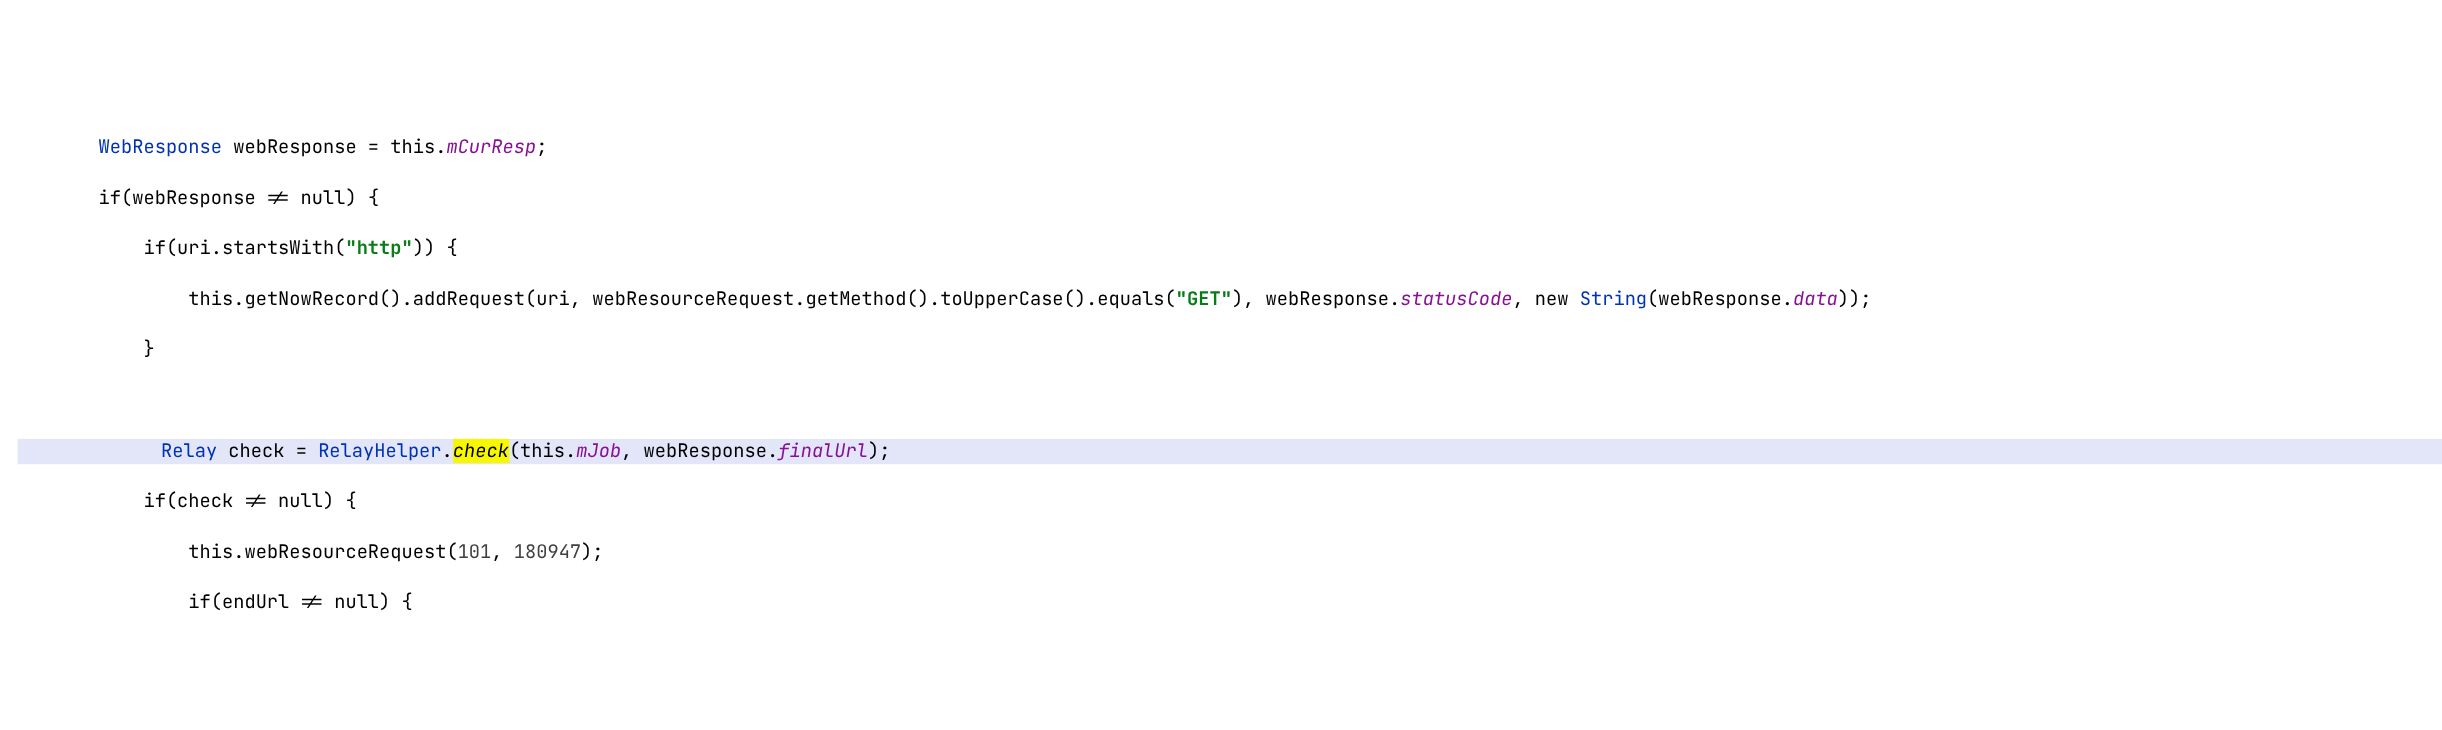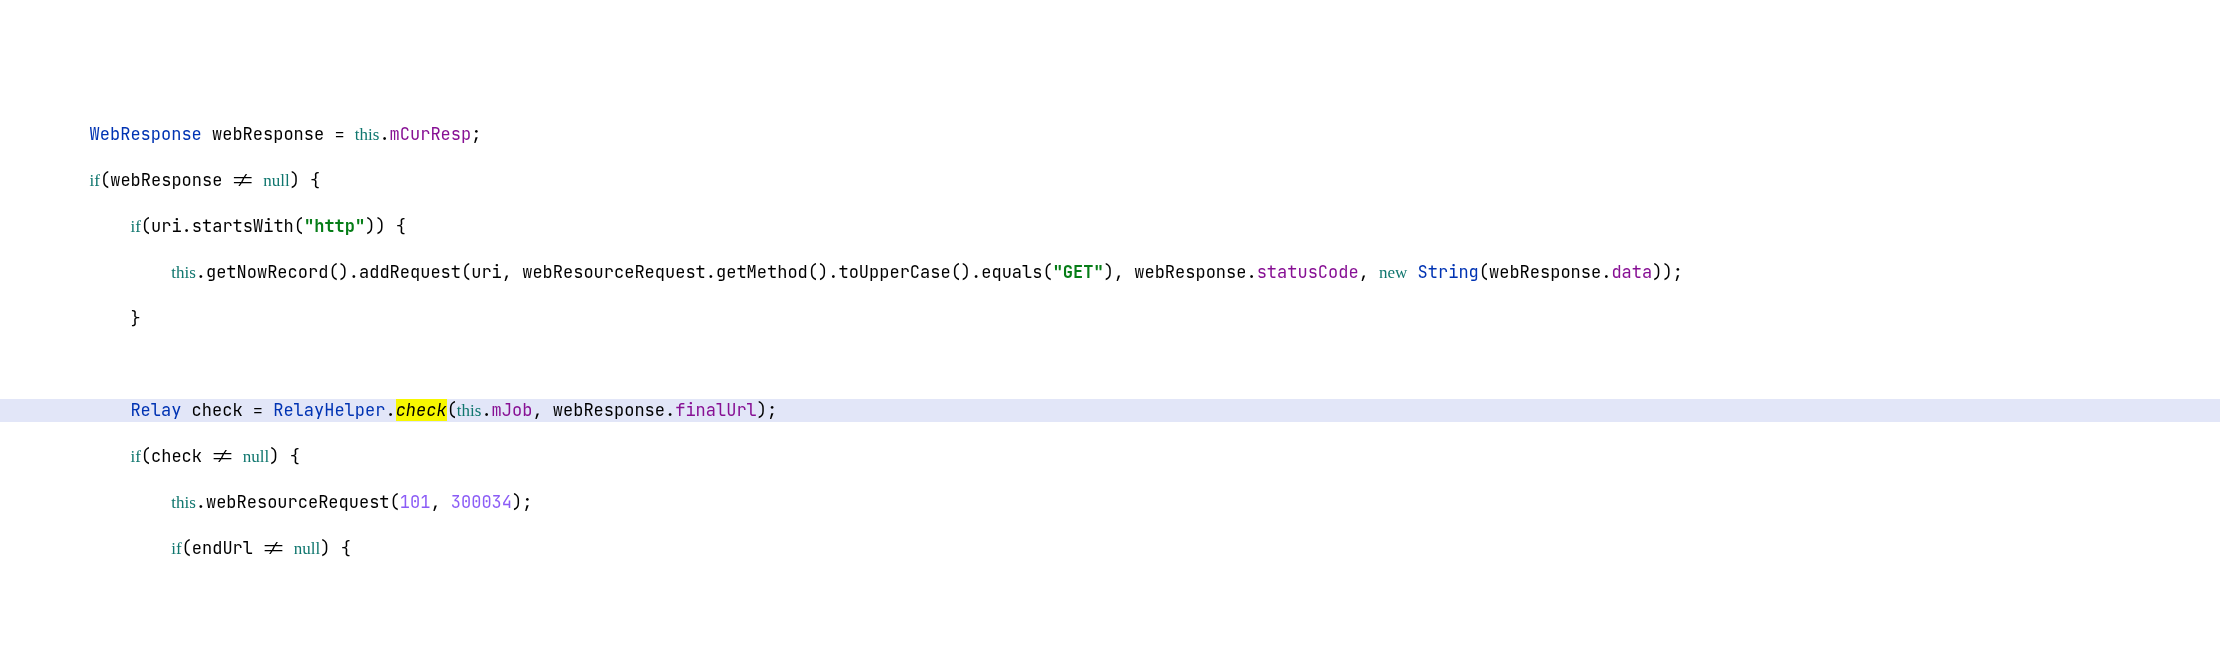--- a/index.html
+++ b/index.html
@@ -14,44 +14,45 @@
   }
   .code-area {
     display: block;
   }
   .line {
     display: block;
     padding-left: 8px;
   }
   .line.highlighted {
     background: #e2e6f8;
+    margin-left: 16px;
   }
   .tok-type { color: #0033b3; }       
-  .tok-keyword { color: #0f766e; font-weight: normal; font-family: Liberation Serif, serif; }
-  .tok-field { color: #871094; }
+  .tok-keyword { color: #000000; font-weight: normal; }
+  .tok-field { color: #871094; font-style: italic; }
   .tok-string { color: #067d17; font-weight: bold; }
-  .tok-number { color: #8b5cf6; }
+  .tok-number { color: #404040; }
   .cursor-mark { background: #f7f700; }
   .tok-static-call { font-style: italic; }
 </style>
 </head>
 <body>
 
 
 
 <div class="code-area">
 <span class="line">        <span class="tok-type">WebResponse</span> <span>webResponse</span> = <span class="tok-keyword">this</span>.<span class="tok-field">mCurResp</span>;</span>
 <span class="line">        <span class="tok-keyword">if</span>(<span>webResponse</span> != <span class="tok-keyword">null</span>) {</span>
 <span class="line">            <span class="tok-keyword">if</span>(<span>uri</span>.<span>startsWith</span>(<span class="tok-string">"http"</span>)) {</span>
 <span class="line">                <span class="tok-keyword">this</span>.<span>getNowRecord</span>().<span>addRequest</span>(<span>uri</span>, <span>webResourceRequest</span>.<span>getMethod</span>().<span>toUpperCase</span>().<span>equals</span>(<span class="tok-string">"GET"</span>), <span>webResponse</span>.<span class="tok-field">statusCode</span>, <span class="tok-keyword">new</span> <span class="tok-type">String</span>(<span>webResponse</span>.<span class="tok-field">data</span>));</span>
 <span class="line">            }</span>
 <span class="line"> </span>
 <span class="line highlighted">            <span class="tok-type">Relay</span> <span>check</span> = <span class="tok-type">RelayHelper</span>.<span class="cursor-mark tok-static-call">check</span>(<span class="tok-keyword">this</span>.<span class="tok-field">mJob</span>, <span>webResponse</span>.<span class="tok-field">finalUrl</span>);</span>
 <span class="line">            <span class="tok-keyword">if</span>(<span>check</span> != <span class="tok-keyword">null</span>) {</span>
-<span class="line">                <span class="tok-keyword">this</span>.<span>webResourceRequest</span>(<span class="tok-number">101</span>, <span class="tok-number">300034</span>);</span>
+<span class="line">                <span class="tok-keyword">this</span>.<span>webResourceRequest</span>(<span class="tok-number">101</span>, <span class="tok-number">180947</span>);</span>
 <span class="line">                <span class="tok-keyword">if</span>(<span>endUrl</span> != <span class="tok-keyword">null</span>) {</span>
 
 
 
 
 
 
 
 
 </div>

